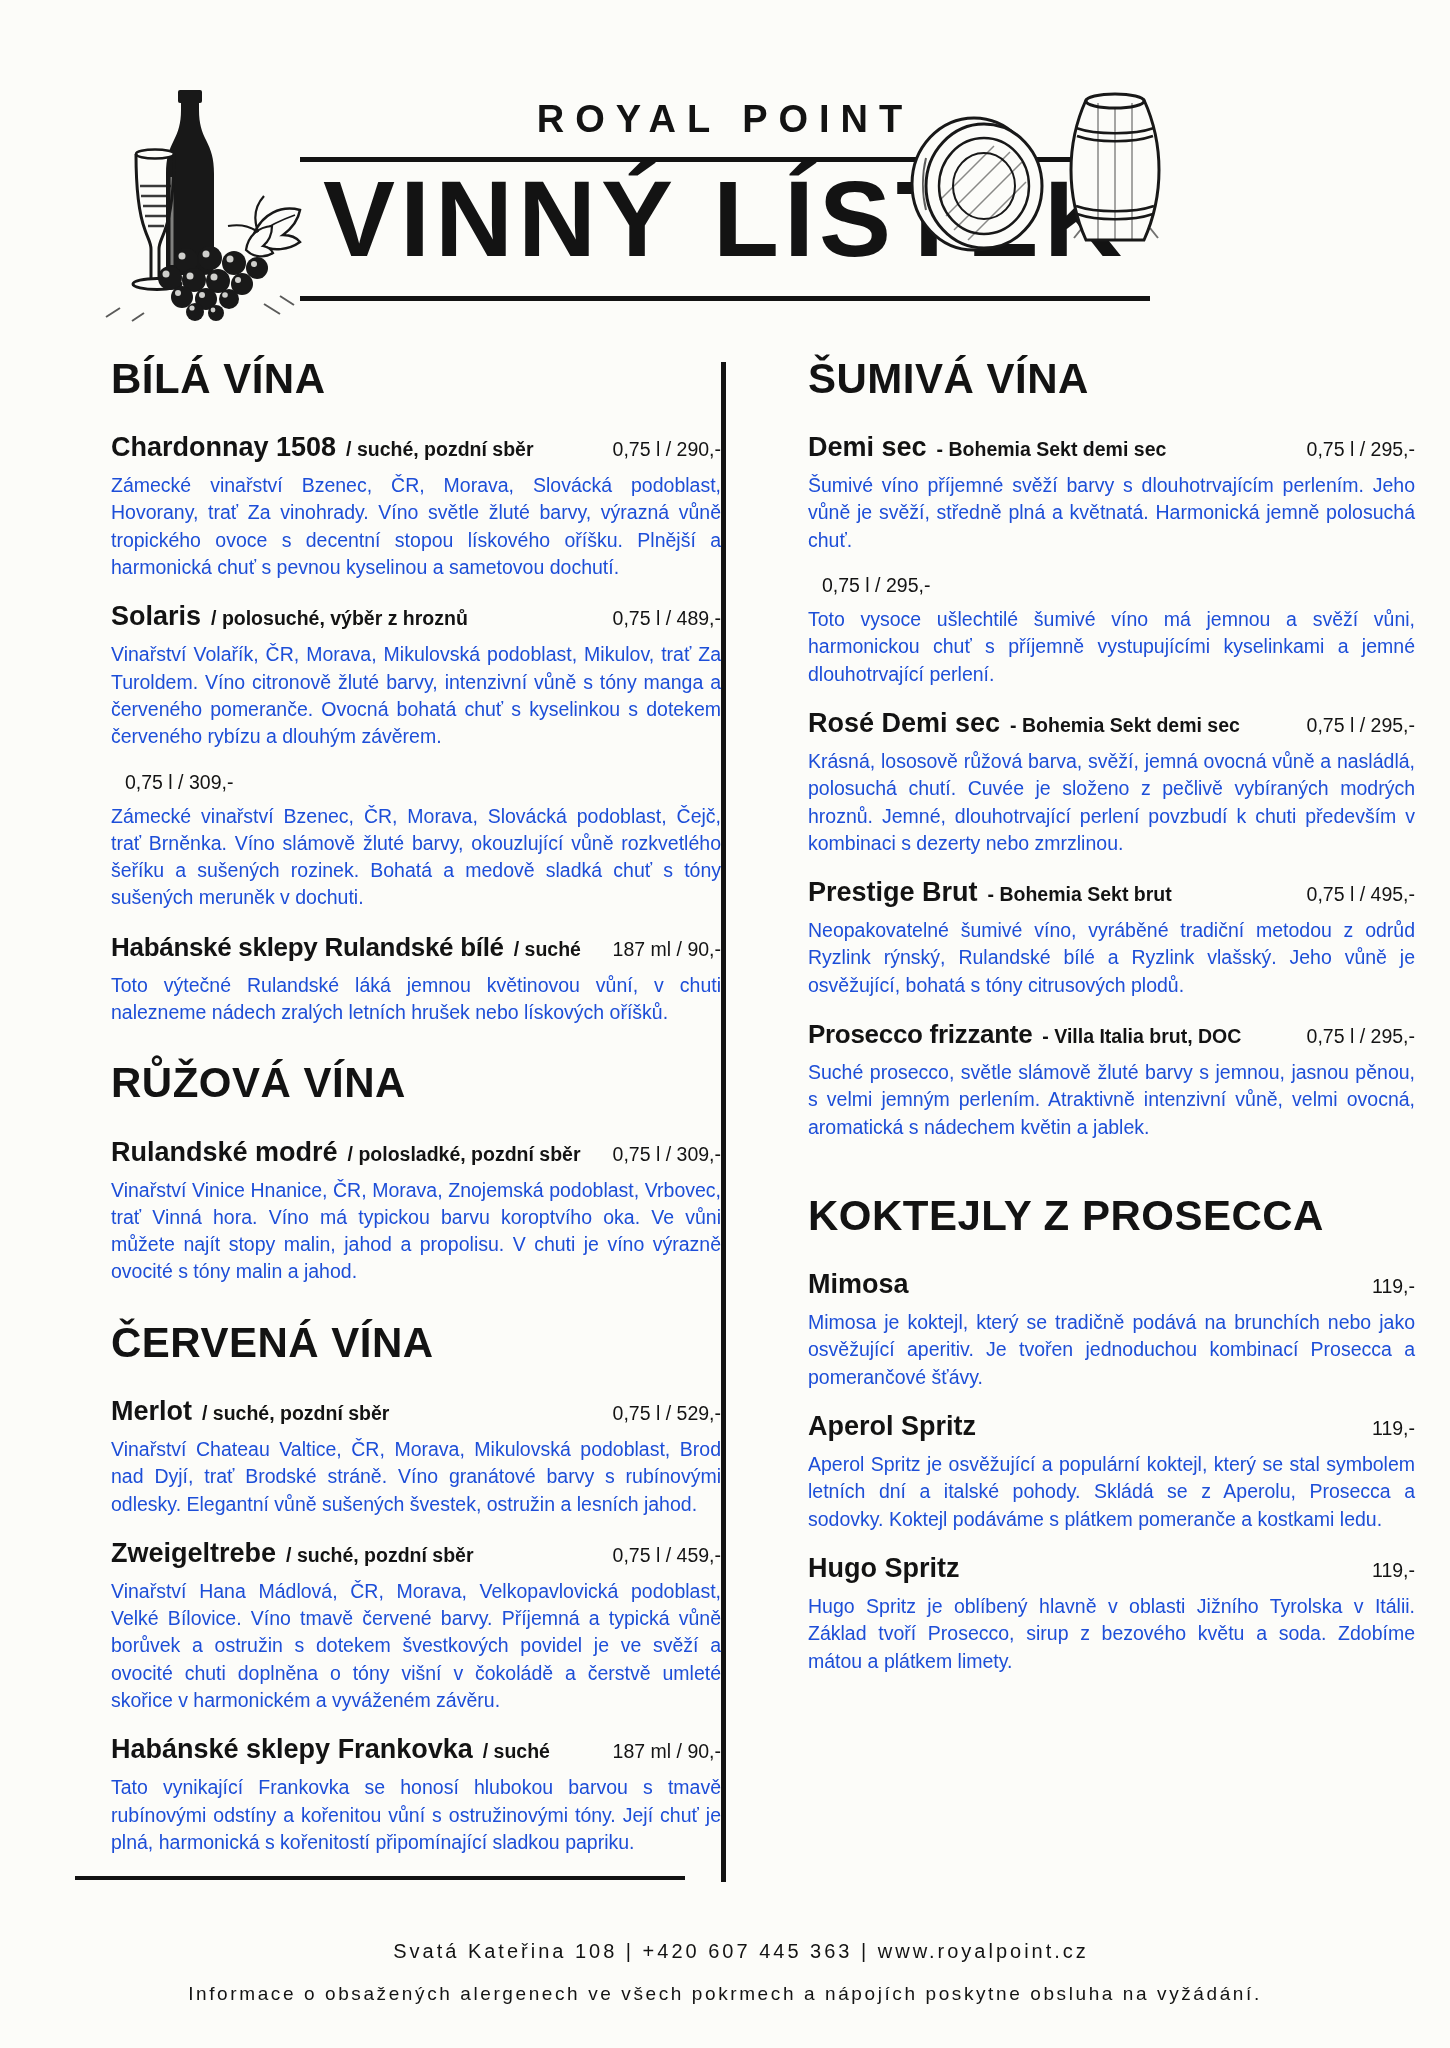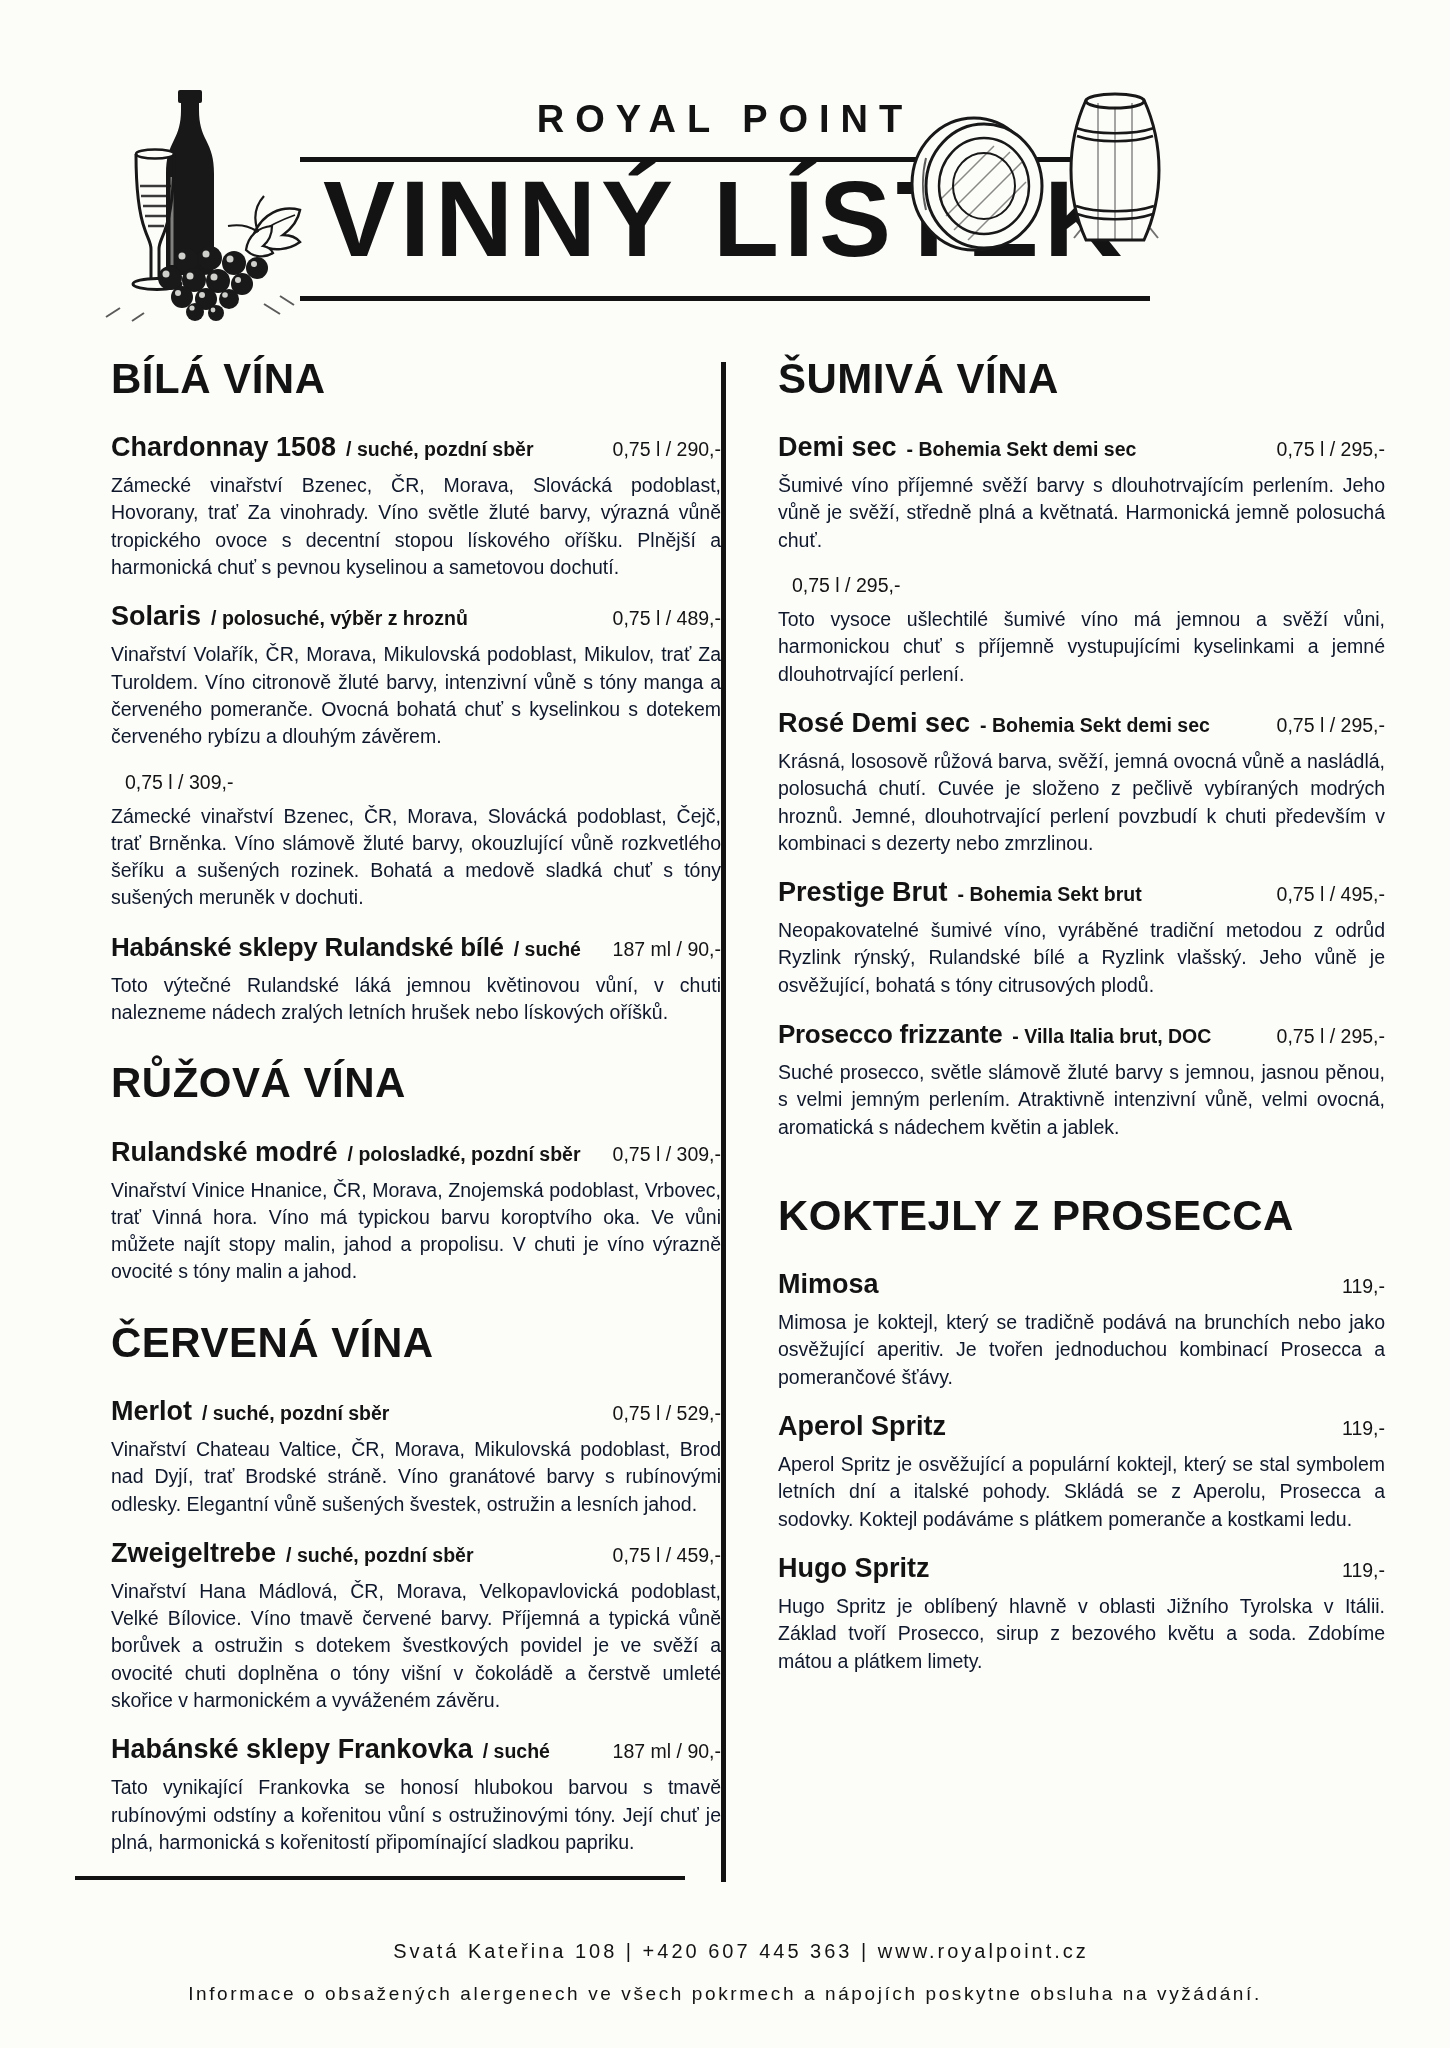--- a/index.html
+++ b/index.html
@@ -20,38 +20,38 @@
     position:absolute; top:162px; left:0; width:100%; text-align:center;
     font-size:108px; font-weight:700; letter-spacing:5px; line-height:1.05; white-space:nowrap;
   }
   .illu { position:absolute; }
   .illu-left { left:58px; top:82px; width:254px; height:240px; }
   .illu-right { left:890px; top:88px; width:290px; height:178px; }
   
   .main { position:absolute; top:356px; left:0; right:0; }
   .col { position:absolute; top:0; }
   .col-left  { left:75px;  width:610px;margin-left:36px; }
-  .col-right { left:778px; width:607px; }
+  .col-right { left:808px; width:607px; }
   .vdivider { position:absolute; left:721px; top:362px; width:5px; height:1520px; background:#131313; }
   .hr-left-bottom { position:absolute; left:75px; top:1876px; width:610px; height:4px; background:#131313; }
 
   .section-block { margin-top:34px; }
   .section-block:first-child { margin-top:0; }
   h2.section {
     font-size:42px; font-weight:700; margin:0 0 10px 0; line-height:1.1; letter-spacing:0.5px;
   }
   .item { margin:0; padding-top:20px; }
   .row { display:flex; align-items:baseline; }
   .nm { flex:1 1 auto; min-width:0; }
   .name { font-size:27px; font-weight:700; white-space:nowrap; }
   .name.compact { font-size:26px; letter-spacing:-0.3px; }
   .attrs { font-size:19.5px; font-weight:700; margin-left:10px; white-space:nowrap; }
   .price { font-size:19.5px; font-weight:400; margin-left:14px; white-space:nowrap; }
   .desc {
-    margin:9px 0 0 0; font-size:19.5px; line-height:1.4; text-align:justify; color:#0f172a;
+    margin:9px 0 0 0; font-size:19.5px; line-height:1.4; text-align:justify; color:#1d4ed8;
   }
   
   .footer-line { position:absolute; left:0; width:100%; text-align:center; white-space:nowrap; }
   .f1 { top:1940px; font-size:20px; letter-spacing:3px; font-weight:400;padding-left:16px; }
   .f2 { top:1983px; font-size:19px; letter-spacing:2.6px; font-weight:400; }
   svg .ink { stroke:#181818; }
 </style>
 </head>
 <body>
 

